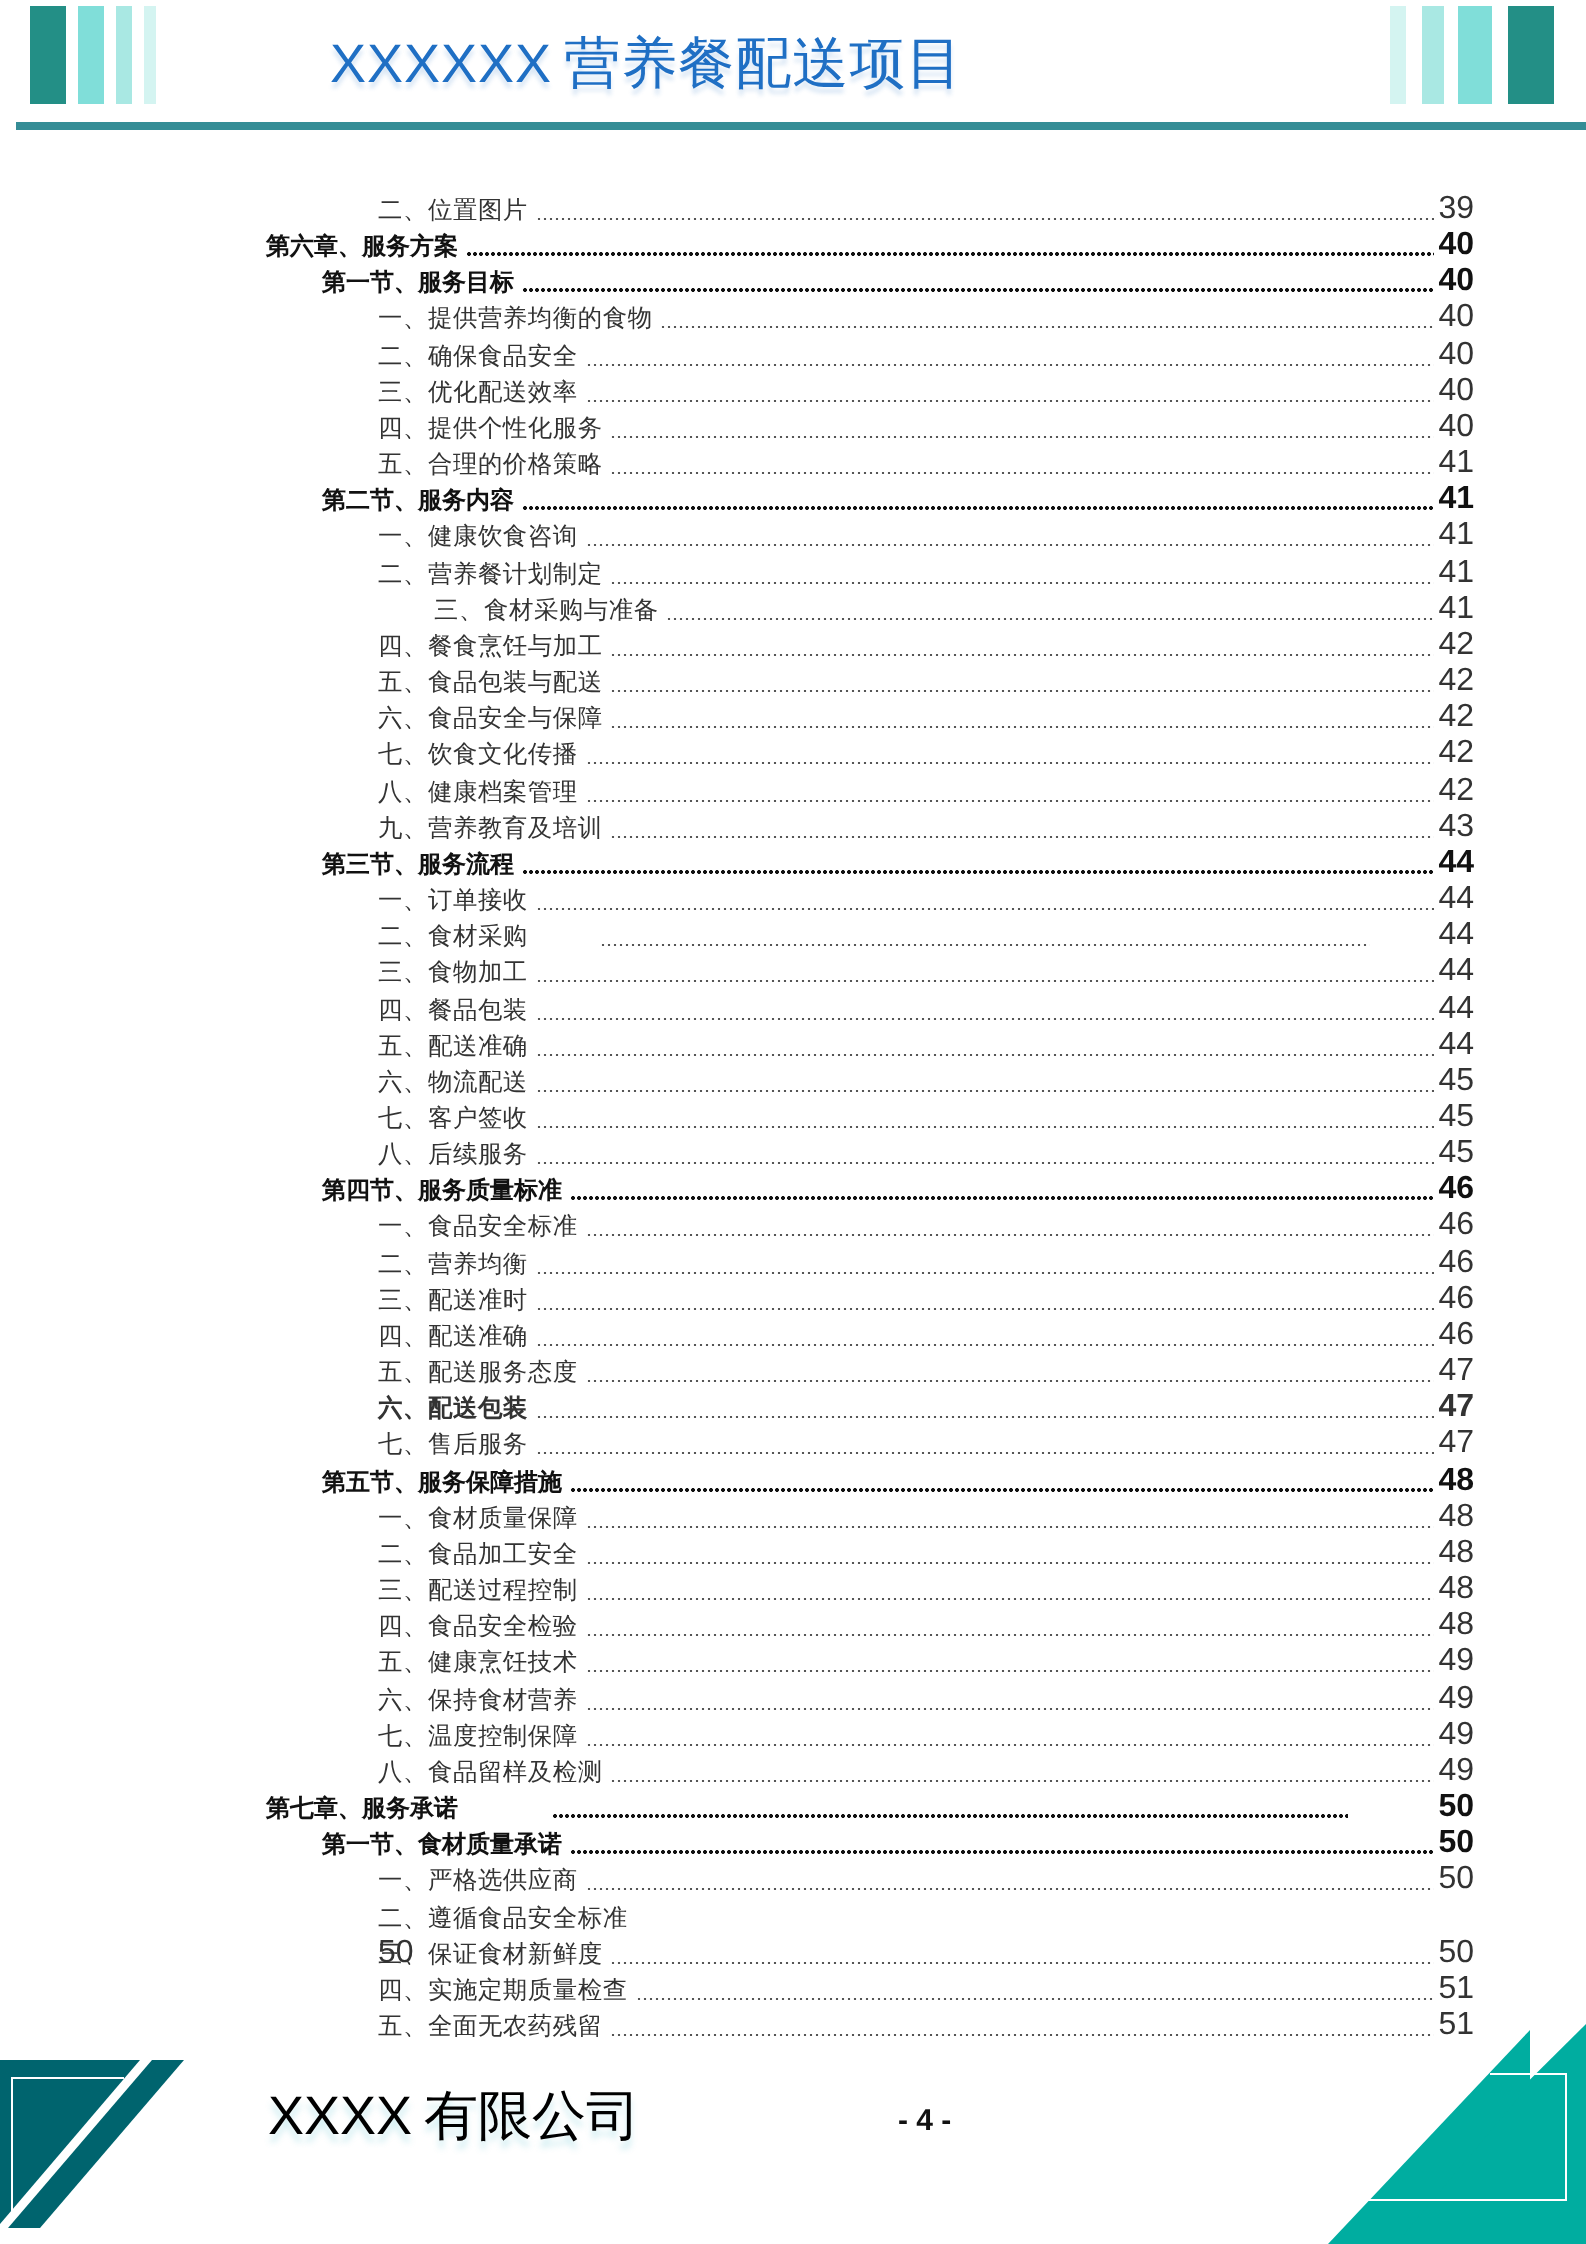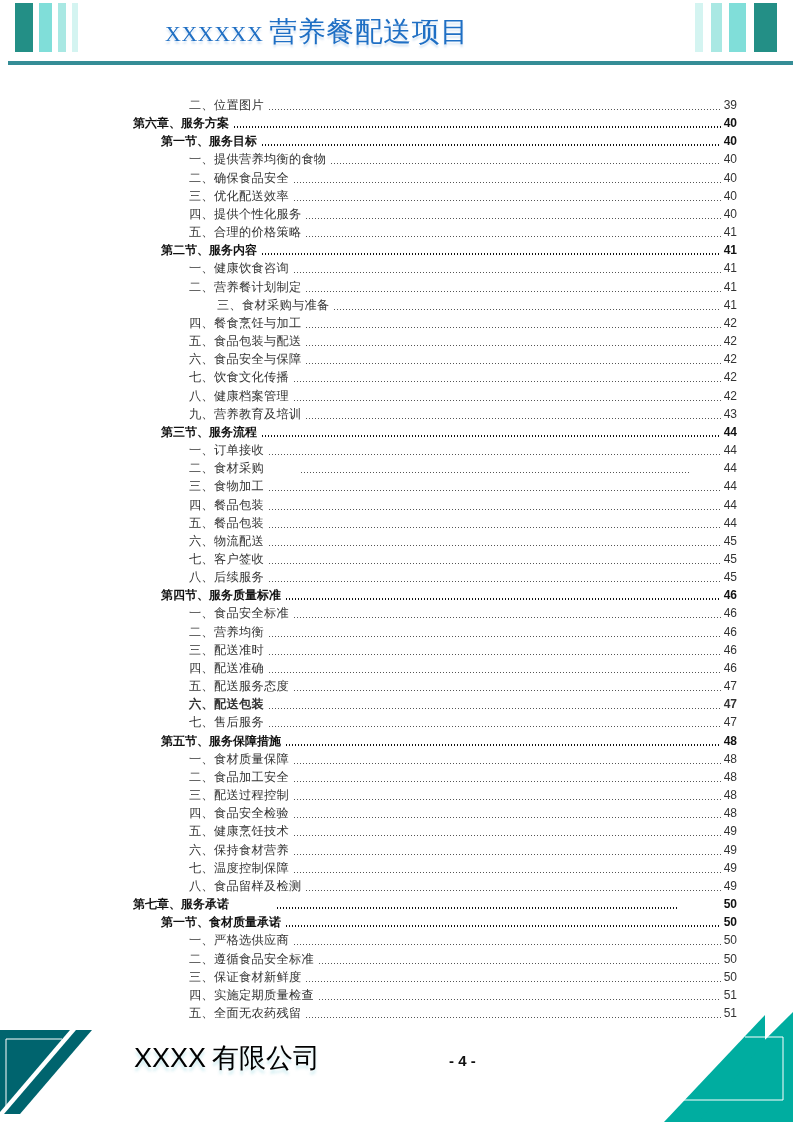--- a/index.html
+++ b/index.html
@@ -4,31 +4,31 @@
 <style>
   html, body { margin: 0; padding: 0; background: #ffffff; }
   body { width: 793px; height: 1122px; position: relative; overflow: hidden;
          font-family: "DejaVu Sans", "Liberation Sans", sans-serif; color: #222; }
   .bar { position: absolute; top: 3px; height: 49px; }
   .hline { position: absolute; left: 8px; right: 0; top: 61px; height: 4px; }
   .title { position: absolute; left: 165px; top: 13px; font-size: 28px; letter-spacing: 0.5px;
            color: #1f6fc4; white-space: nowrap;
            font-family: "DejaVu Sans", sans-serif;
            text-shadow: 0 3px 2px rgba(31,111,196,0.18); }
-  .title .latin { font-family: Liberation Serif, serif; font-size: 22px; margin-right: 6px; }
+  .title .latin { font-family: Liberation Sans, sans-serif; font-size: 27px; margin-right: 6px; }
 
   .toc { position: absolute; left: 0; top: 96px; width: 793px; }
   .row { position: absolute; height: 18px; display: flex; align-items: flex-start; right: 56px; }
   .row .label { white-space: nowrap; font-size: 12.2px; line-height: 18px; color: #333; letter-spacing: 0.3px;
                 font-family: "DejaVu Serif", "Liberation Serif", serif; padding-right: 2px; }
   .row .dots { flex: 1; height: 18px; position: relative; margin: 0 2px; }
   .row .dots::after { content: ""; position: absolute; left: 0; right: 0; bottom: 4px; height: 1px;
                       background-image: radial-gradient(circle, #555 0.55px, transparent 0.8px);
                       background-size: 3px 1px; background-repeat: repeat-x; }
-  .row .page { font-size: 12px; line-height: 18px; color: #333; font-family: "Liberation Sans", sans-serif; min-width: 14px; text-align: right; }
+  .row .page { font-size: 16px; line-height: 18px; color: #333; font-family: "Liberation Sans", sans-serif; min-width: 14px; text-align: right; }
   .row.lvl1 .label, .row.lvl2 .label { font-weight: bold; font-family: "DejaVu Sans", sans-serif; color: #111; font-size: 12px; letter-spacing: 0; }
   .row.lvl1 .page, .row.lvl2 .page { font-weight: bold; color: #111; }
   .row.lvl1 .dots::after, .row.lvl2 .dots::after { background-image: radial-gradient(circle, #111 0.9px, transparent 1.1px); bottom: 4px; height: 2px; background-size: 3px 2px; }
   .row.lvl1 { left: 133px; }
   .row.lvl2 { left: 161px; }
   .row.lvl3 { left: 189px; }
 
   .footer-left { position: absolute; left: 0; top: 1030px; width: 95px; height: 85px; }
   .company { position: absolute; left: 134px; top: 1040px; font-size: 27px; color: #000000; white-space: nowrap;
              text-shadow: 0 4px 3px rgba(63,182,198,0.25); }
@@ -168,21 +168,21 @@
       <span class="label">三、食物加工</span>
       <span class="dots"></span>
       <span class="page">44</span>
     </div>
     <div class="row lvl3" style="top: 399.52px;">
       <span class="label">四、餐品包装</span>
       <span class="dots"></span>
       <span class="page">44</span>
     </div>
     <div class="row lvl3" style="top: 417.68px;">
-      <span class="label">五、餐品包装</span>
+      <span class="label">五、配送准确</span>
       <span class="dots"></span>
       <span class="page">44</span>
     </div>
     <div class="row lvl3" style="top: 435.84px;">
       <span class="label">六、物流配送</span>
       <span class="dots"></span>
       <span class="page">45</span>
     </div>
     <div class="row lvl3" style="top: 454px;">
       <span class="label">七、客户签收</span>
@@ -287,21 +287,21 @@
     <div class="row lvl2" style="top: 817.2px;">
       <span class="label">第一节、食材质量承诺</span>
       <span class="dots"></span>
       <span class="page">50</span>
     </div>
     <div class="row lvl3" style="top: 835.36px;">
       <span class="label">一、严格选供应商</span>
       <span class="dots"></span>
       <span class="page">50</span>
     </div>
-    <div class="row lvl3" style="top: 853.52px;">
+    <div class="row lvl3" style="top: 853.52px; flex-direction: column;">
       <span class="label">二、遵循食品安全标准</span>
       <span class="dots"></span>
       <span class="page">50</span>
     </div>
     <div class="row lvl3" style="top: 871.68px;">
       <span class="label">三、保证食材新鲜度</span>
       <span class="dots"></span>
       <span class="page">50</span>
     </div>
     <div class="row lvl3" style="top: 889.84px;">

